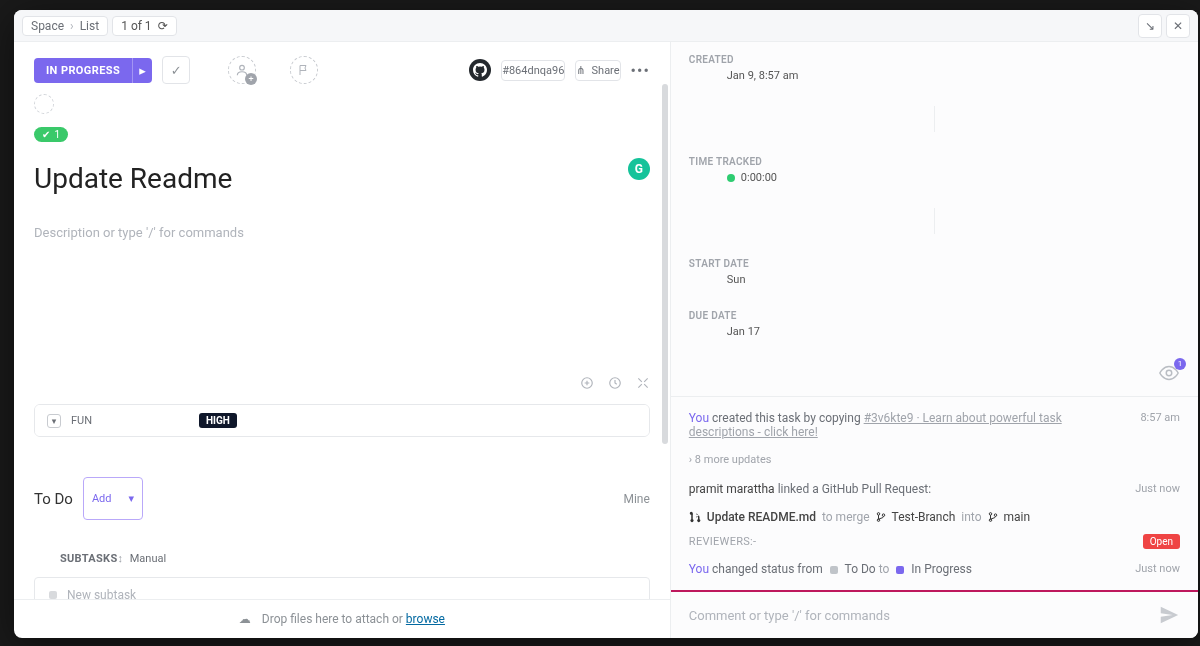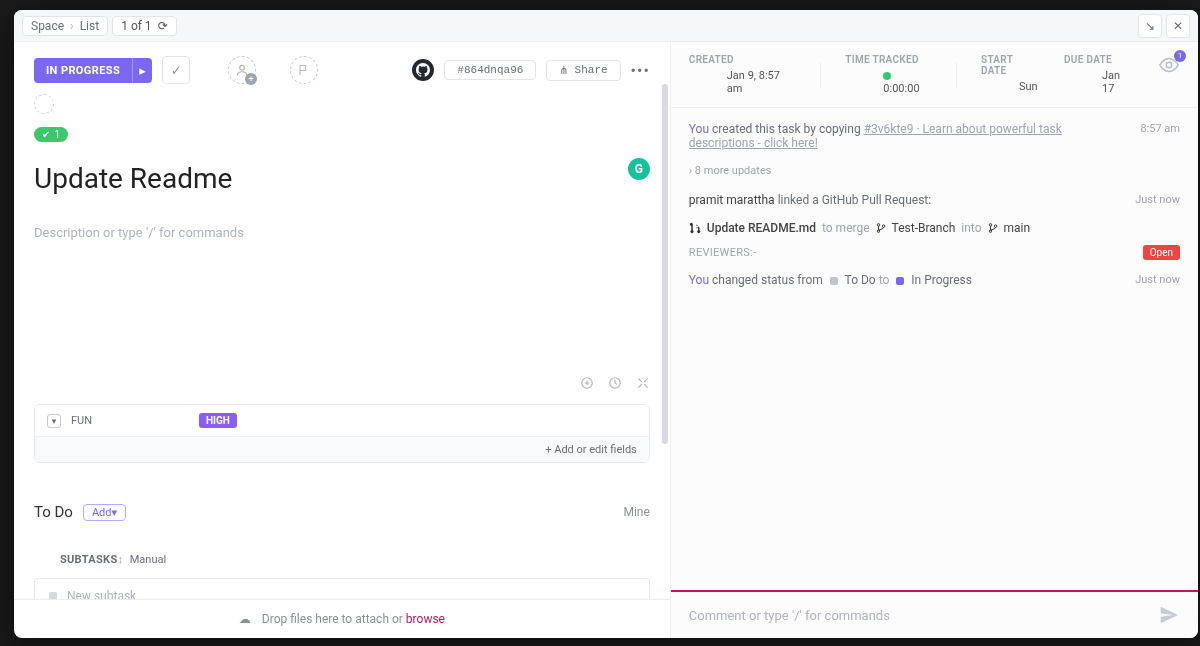--- a/index.html
+++ b/index.html
@@ -124,22 +124,22 @@
     width: 22px; height: 22px; border-radius: 50%;
     background: #24292e; color: #fff;
     display: inline-flex; align-items: center; justify-content: center;
     font-size: 13px;
   }
   .chip {
     font-size: 11px;
     color: #6b6f76;
     border: 1px solid #e2e4e8;
     border-radius: 4px;
-    padding: 3px 12px;
-    display: inline-flex; align-items: center; gap: 6px; font-family: Liberation Mono, monospace;
+    padding: 3px 0;
+    display: inline-flex; align-items: center; gap: 6px;
   }
   .dots { color: #6b6f76; font-size: 16px; letter-spacing: 1px; cursor: pointer; }
   
   .lscroll { flex: 1; overflow-y: auto; padding: 0 20px 0 20px; }
   .tinycircle {
     width: 20px; height: 20px; border: 1.5px dashed #d0d3d8; border-radius: 50%;
     display: inline-block;
   }
   .badge-green {
     display: inline-flex; align-items: center;
@@ -182,43 +182,43 @@
     margin-top: 14px;
     overflow: hidden;
   }
   .cf-row {
     display: flex; align-items: center;
     padding: 8px 12px; font-size: 11px; color: #6b6f76;
     gap: 10px;
     background: #fff;
   }
   .tag-high {
-    background: #8b5cf6; color: #fff; font-size: 10px; font-weight: 700;
+    background: #0f172a; color: #fff; font-size: 10px; font-weight: 700;
     border-radius: 3px; padding: 2px 7px;
   }
   .cf-footer {
     background: #f9fafb;
     padding: 6px 12px;
     text-align: right;
     font-size: 11px; color: #6b6f76;
     border-top: 1px solid #eef0f2;
   }
   
   .todo-row {
     display: flex; align-items: center; gap: 10px;
     margin-top: 40px;
   }
   .todo-row .lbl { font-size: 15px; color: #333; }
   .addbtn {
     border: 1px solid #b9a8f9;
     color: #7b68ee;
     font-size: 11px;
-    padding: 1px 8px;
+    padding: 14px 8px;
     border-radius: 4px;
-    display: inline-flex; align-items: center; gap: 0;
+    display: inline-flex; align-items: center; gap: 17px;
   }
   .mine { font-size: 12px; color: #8c9196; }
   .subtasks-hdr {
     display: flex; align-items: center; 
     margin-top: 32px; font-size: 11px; color: #6b6f76; margin-left: 26px;
   }
   .subtasks-hdr .cap { font-weight: 700; letter-spacing: 0.3px; }
   .newsub {
     border: 1px solid #e6e8eb;
     border-radius: 4px;
@@ -229,37 +229,38 @@
     display: flex; gap: 10px; align-items: center;
   }
   
   .lfooter {
     border-top: 1px solid #eceef0;
     padding: 12px 0;
     text-align: center;
     font-size: 12px;
     color: #8c9196;
   }
-  .lfooter a { color: #be185d; cursor: pointer; }
+  .lfooter a { color: #0369a1; text-decoration: underline; cursor: pointer; }
   
   .scrollthumb {
     position: absolute;
     right: 2px; top: 42px;
     width: 6px; height: 360px;
     background: #d8dadd;
     border-radius: 3px;
   }
   
   .rhdr {
     display: flex;
     padding: 12px 18px 12px 18px;
     gap: 24px;
     border-bottom: 1px solid #eceef0;
     align-items: flex-start;
     font-size: 10px;
+    flex-direction: column;
   }
   .meta .k { color: #a0a4ab; font-weight: 600; letter-spacing: 0.3px; }
   .meta .v { color: #555; margin-top: 4px; font-size: 11px; margin-left: 38px; }
   .meta .v.dot::before {
     content: ""; display: inline-block; width: 8px; height: 8px; border-radius: 50%;
     background: #2ecc71; margin-right: 6px; vertical-align: middle;
   }
   .rhdr .divider { width: 1px; height: 26px; background: #eceef0; align-self: center; }
   .rhdr .end { margin-left: auto; display: flex; align-items: center; }
   .watch {
@@ -408,21 +409,20 @@
           </div>
         </div>
 
         <div class="cf">
           <div class="cf-row">
             <span style="border:1px solid #c8cbd0;border-radius:3px;width:14px;height:14px;display:inline-flex;align-items:center;justify-content:center;font-size:9px;">▾</span>
             <span>FUN</span>
             <span style="flex:1"></span>
             <span class="tag-high" style="margin-right:400px;">HIGH</span>
           </div>
-          <div class="cf-footer">+ Add or edit fields</div>
         </div>
 
         <div class="todo-row">
           <span class="lbl">To Do</span>
           <span class="addbtn">
             <span>Add</span>
             <span>▾</span>
           </span>
           <span style="flex:1"></span>
           <span class="mine">Mine</span>

